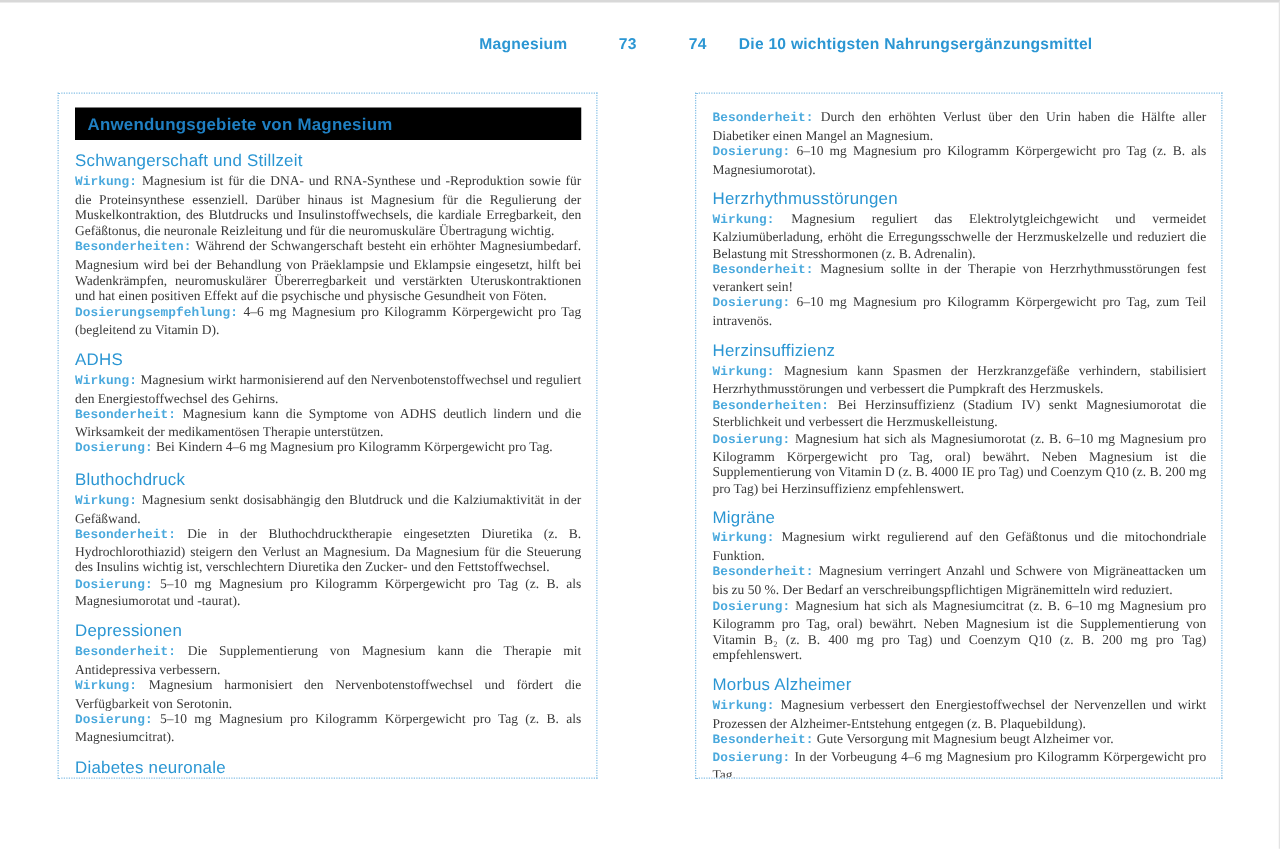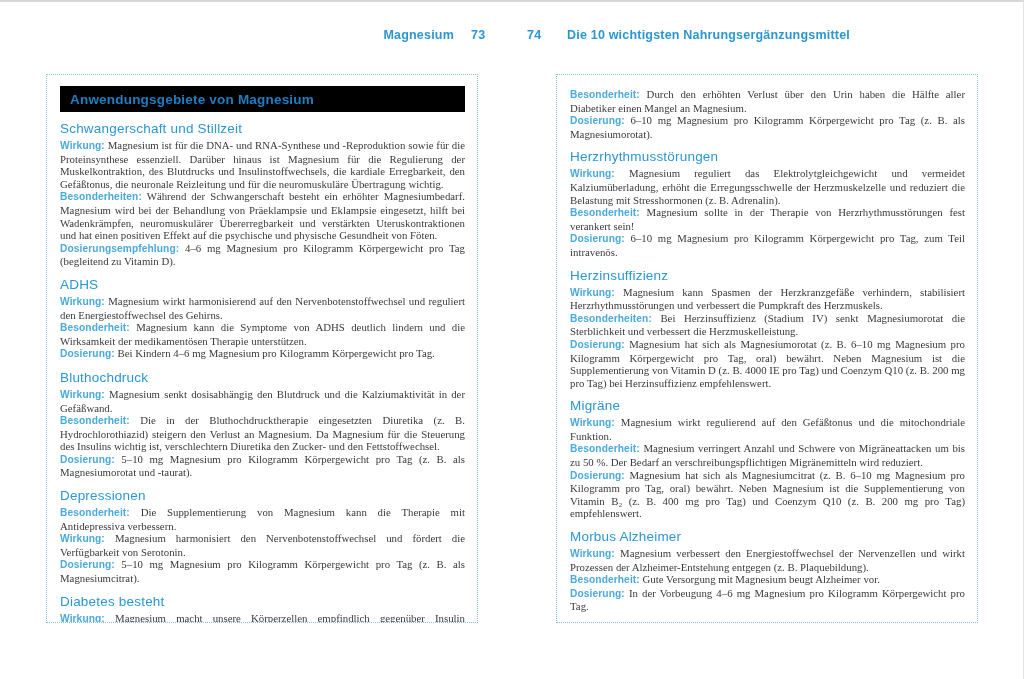--- a/index.html
+++ b/index.html
@@ -10,21 +10,21 @@
     border-right:1px solid #e3e3e3;
     box-sizing:border-box;
     position:relative;
     font-family:"Liberation Serif", serif;
     color:#3a3a3a;
     overflow:hidden;
   }
 
   
   .rh { position:absolute; top:26px; font-family:"Liberation Sans", sans-serif;
-        font-weight:700; font-size:12.5px; color:#2b96d3; letter-spacing:0.2px; white-space:nowrap; }
+        font-weight:700; font-size:12.5px; color:#2b96d3; letter-spacing:0.2px; white-space:nowrap;margin-left:24px; }
   .rh-chapter { right:569px; }
   .rh-pgleft  { left:471px; }
   .rh-pgright { left:527px; }
   .rh-book    { left:567px; }
 
   
   .page {
     position:absolute; top:72px; height:549px;
     border:1px dotted #85bfe5;
     box-sizing:border-box;
@@ -58,21 +58,21 @@
   .sec-heading:empty { display:none; }
 
   .entry {
     margin:0;
     font-size:10.8px;
     line-height:12.6px;
     text-align:justify;
     color:#3a3a3a;
   }
   .entry-label {
-    font-family:Liberation Sans, sans-serif;
+    font-family:Liberation Mono, monospace;
     font-weight:700;
     font-size:10.2px;
     color:#4aa9dd;
     letter-spacing:0.1px;
   }
 </style>
 </head>
 <body>
 
 <header>
@@ -128,21 +128,21 @@
 
             <p class="entry"><span class="entry-label">Besonderheit:</span> <span>Die Supplementierung von Magnesium kann die Therapie mit Antidepressiva verbessern.</span></p>
 
             <p class="entry"><span class="entry-label">Wirkung:</span> <span>Magnesium harmonisiert den Nervenbotenstoffwechsel und fördert die Verfügbarkeit von Serotonin.</span></p>
 
             <p class="entry"><span class="entry-label">Dosierung:</span> <span>5–10 mg Magnesium pro Kilogramm Körpergewicht pro Tag (z. B. als Magnesiumcitrat).</span></p>
           </div>
       </div>
 
       <div class="section">
-        <h3 class="sec-heading">Diabetes besteht</h3>
+        <h3 class="sec-heading">Diabetes neuronale</h3>
         <div>
 
             <p class="entry"><span class="entry-label">Wirkung:</span> <span>Magnesium macht unsere Körperzellen empfindlich gegenüber Insulin (»Insulinsensitivität«), die Einstellbarkeit des Blutzuckerspiegels wird verbessert, das Risiko für diabetische Folgeschäden (z. B. Augen-, Nervenschäden) wird gesenkt.</span></p>
           </div>
       </div>
     </div>
 </section>
 
 <section class="page page-right">
   <div>

